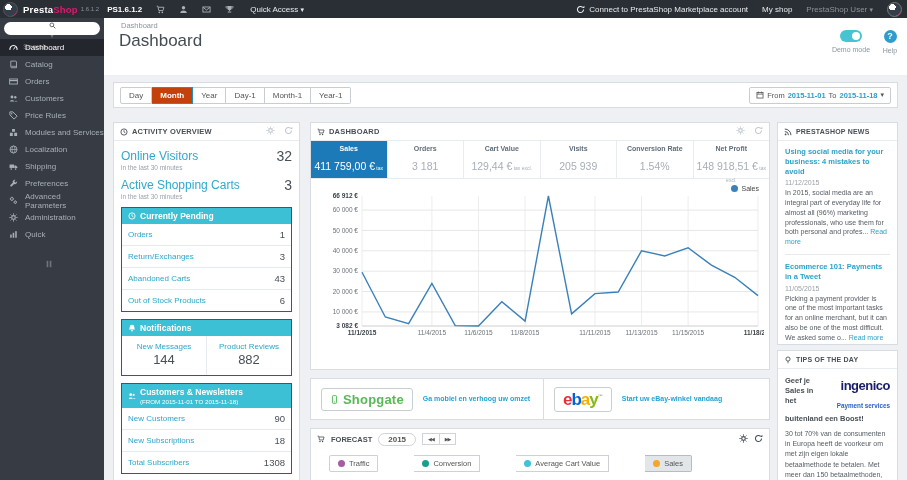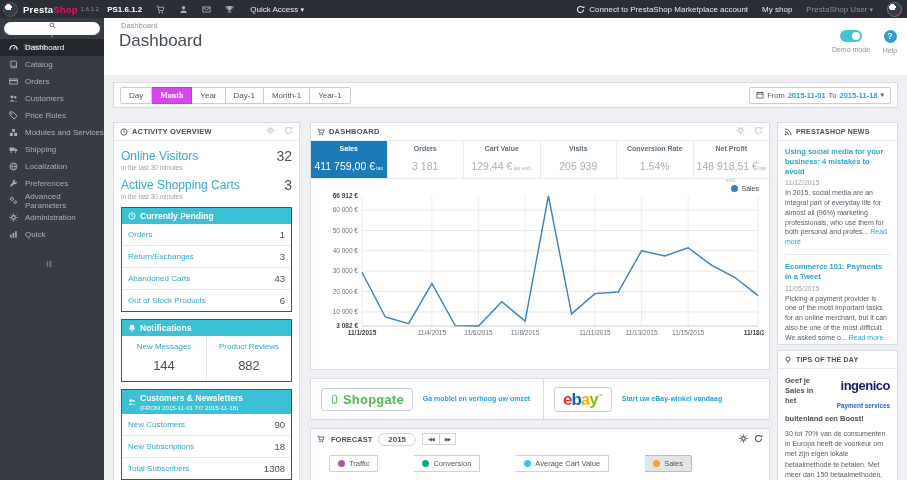--- a/index.html
+++ b/index.html
@@ -65,21 +65,21 @@
   .p-head .spacer { flex:1; }
   .p-head .hicon { color:#c2c9d1; margin-left:5px; cursor:pointer; }
 
   
   .filter-bar { left:113px; top:82px; width:785px; height:26px; display:flex; align-items:center; padding:0 6px; }
   .btn-group { display:flex; }
   .range-btn { font-size:8px; color:#555; background:#fff; border:1px solid #c8cdd4; border-left-width:0;
     padding:3px 8px; cursor:pointer; font-family:inherit; }
   .range-btn:first-child { border-left-width:1px; border-radius:2px 0 0 2px; }
   .range-btn:last-child { border-radius:0 2px 2px 0; }
-  .range-btn.active { background:#d946ef; border-color:#1f92c1; color:#fff; font-weight:bold;font-family:Liberation Serif, serif; }
+  .range-btn.active { background:#c2410c; border-color:#1f92c1; color:#fff; font-weight:bold; }
   .date-range { margin-left:auto; border:1px solid #c8cdd4; border-radius:2px; background:#fff; padding:3px 6px;
     font-size:7.5px; color:#555; display:flex; align-items:center; gap:3px; cursor:pointer; }
   .date-range b { color:#2ba0c8; }
   .date-range .ic { width:8px; height:8px; }
 
   
   .activity { left:113px; top:122px; width:187px; height:365px; }
   .a-body { padding:6px 7px; }
   .big-stat { display:flex; align-items:flex-start; justify-content:space-between; margin-top:2px; }
   .big-stat .lbl { color:#30a9cc; font-size:12px; }
@@ -93,21 +93,21 @@
   .cyan-head svg { width:8px; height:8px; }
   .m-row { display:flex; justify-content:space-between; align-items:center; padding:5px 6px;
     border-top:1px solid #e6eaef; font-size:8px; }
   .m-row:first-of-type { border-top:none; }
   .m-row .rl { color:#2fa6c9; cursor:pointer; }
   .m-row .rv { color:#484f56; font-size:9.5px; }
   .notif-cols { display:flex; }
   .notif-cell { flex:1; text-align:center; padding:6px 2px 8px; }
   .notif-cell + .notif-cell { border-left:1px solid #e6eaef; }
   .notif-cell .nl { color:#2fa6c9; font-size:8px; cursor:pointer; }
-  .notif-cell .nv { color:#484f56; font-size:13px; margin-top:7px; }
+  .notif-cell .nv { color:#484f56; font-size:13px; margin-top:1px; }
 
   
   .dash { left:310px; top:122px; width:460px; height:248px; }
   .kpi-row { display:flex; height:38px; border-bottom:1px solid #e8ecf0; }
   .kpi { flex:1; border-right:1px solid #e8ecf0; text-align:center; padding-top:4px; cursor:pointer; }
   .kpi:last-child { border-right:none; }
   .kpi .kl { font-size:7px; color:#5f6e7a; font-weight:bold; }
   .kpi .kv { font-size:10.5px; color:#a6aeb6; margin-top:8px; }
   .kpi .ks { font-size:5px; }
   .kpi.active { background:#1d7ab8; }
@@ -379,29 +379,29 @@
         <span>Price Rules</span>
       </div>
       <div class="side-item">
         <svg class="ic">
           <use href="#i-puzzle"></use>
         </svg>
         <span>Modules and Services</span>
       </div>
       <div class="side-item">
         <svg class="ic">
+          <use href="#i-globe"></use>
+        </svg>
+        <span>Localization</span>
+      </div>
+      <div class="side-item">
+        <svg class="ic">
           <use href="#i-truck"></use>
         </svg>
         <span>Shipping</span>
-      </div>
-      <div class="side-item">
-        <svg class="ic">
-          <use href="#i-globe"></use>
-        </svg>
-        <span>Localization</span>
       </div>
       <div class="side-item">
         <svg class="ic">
           <use href="#i-wrench"></use>
         </svg>
         <span>Preferences</span>
       </div>
       <div class="side-item">
         <svg class="ic">
           <use href="#i-gears"></use>

